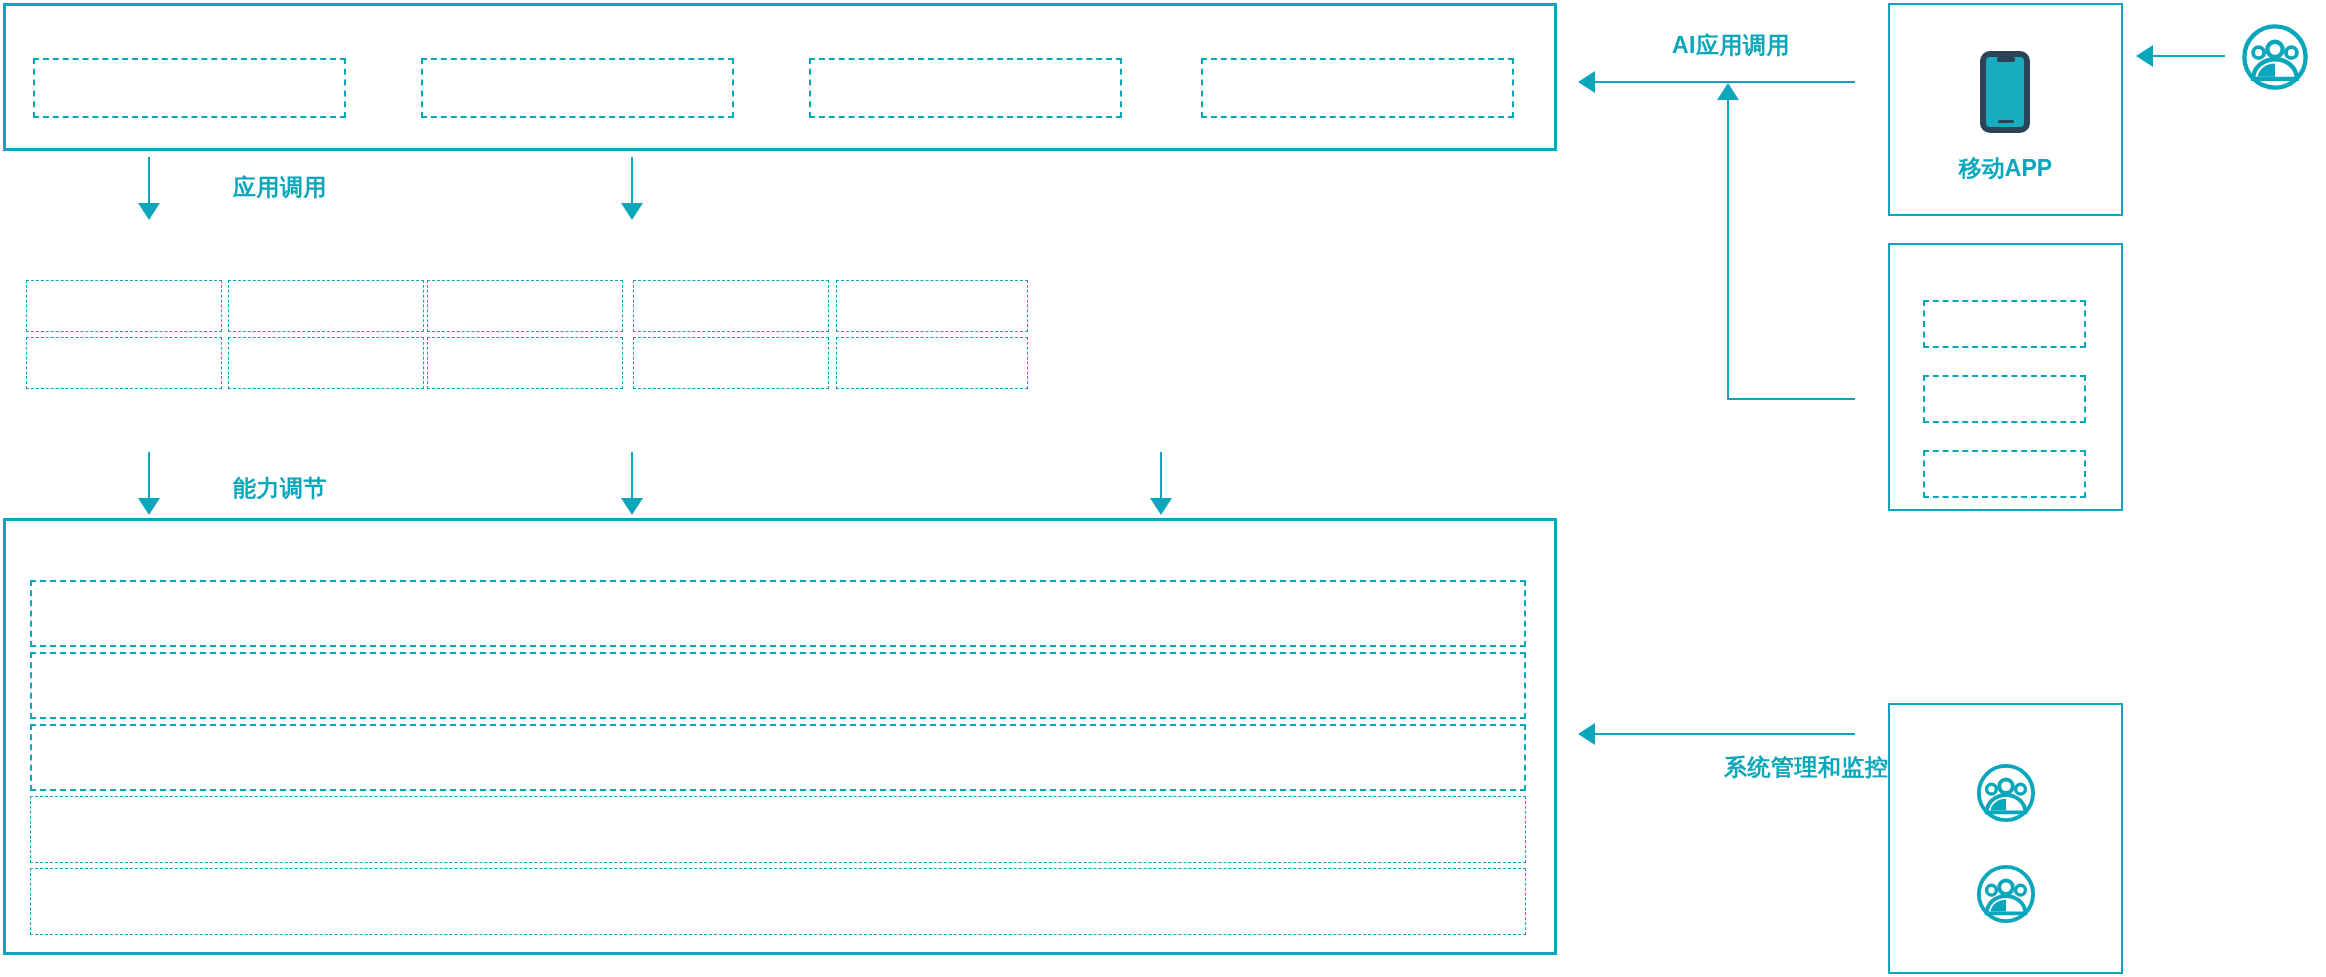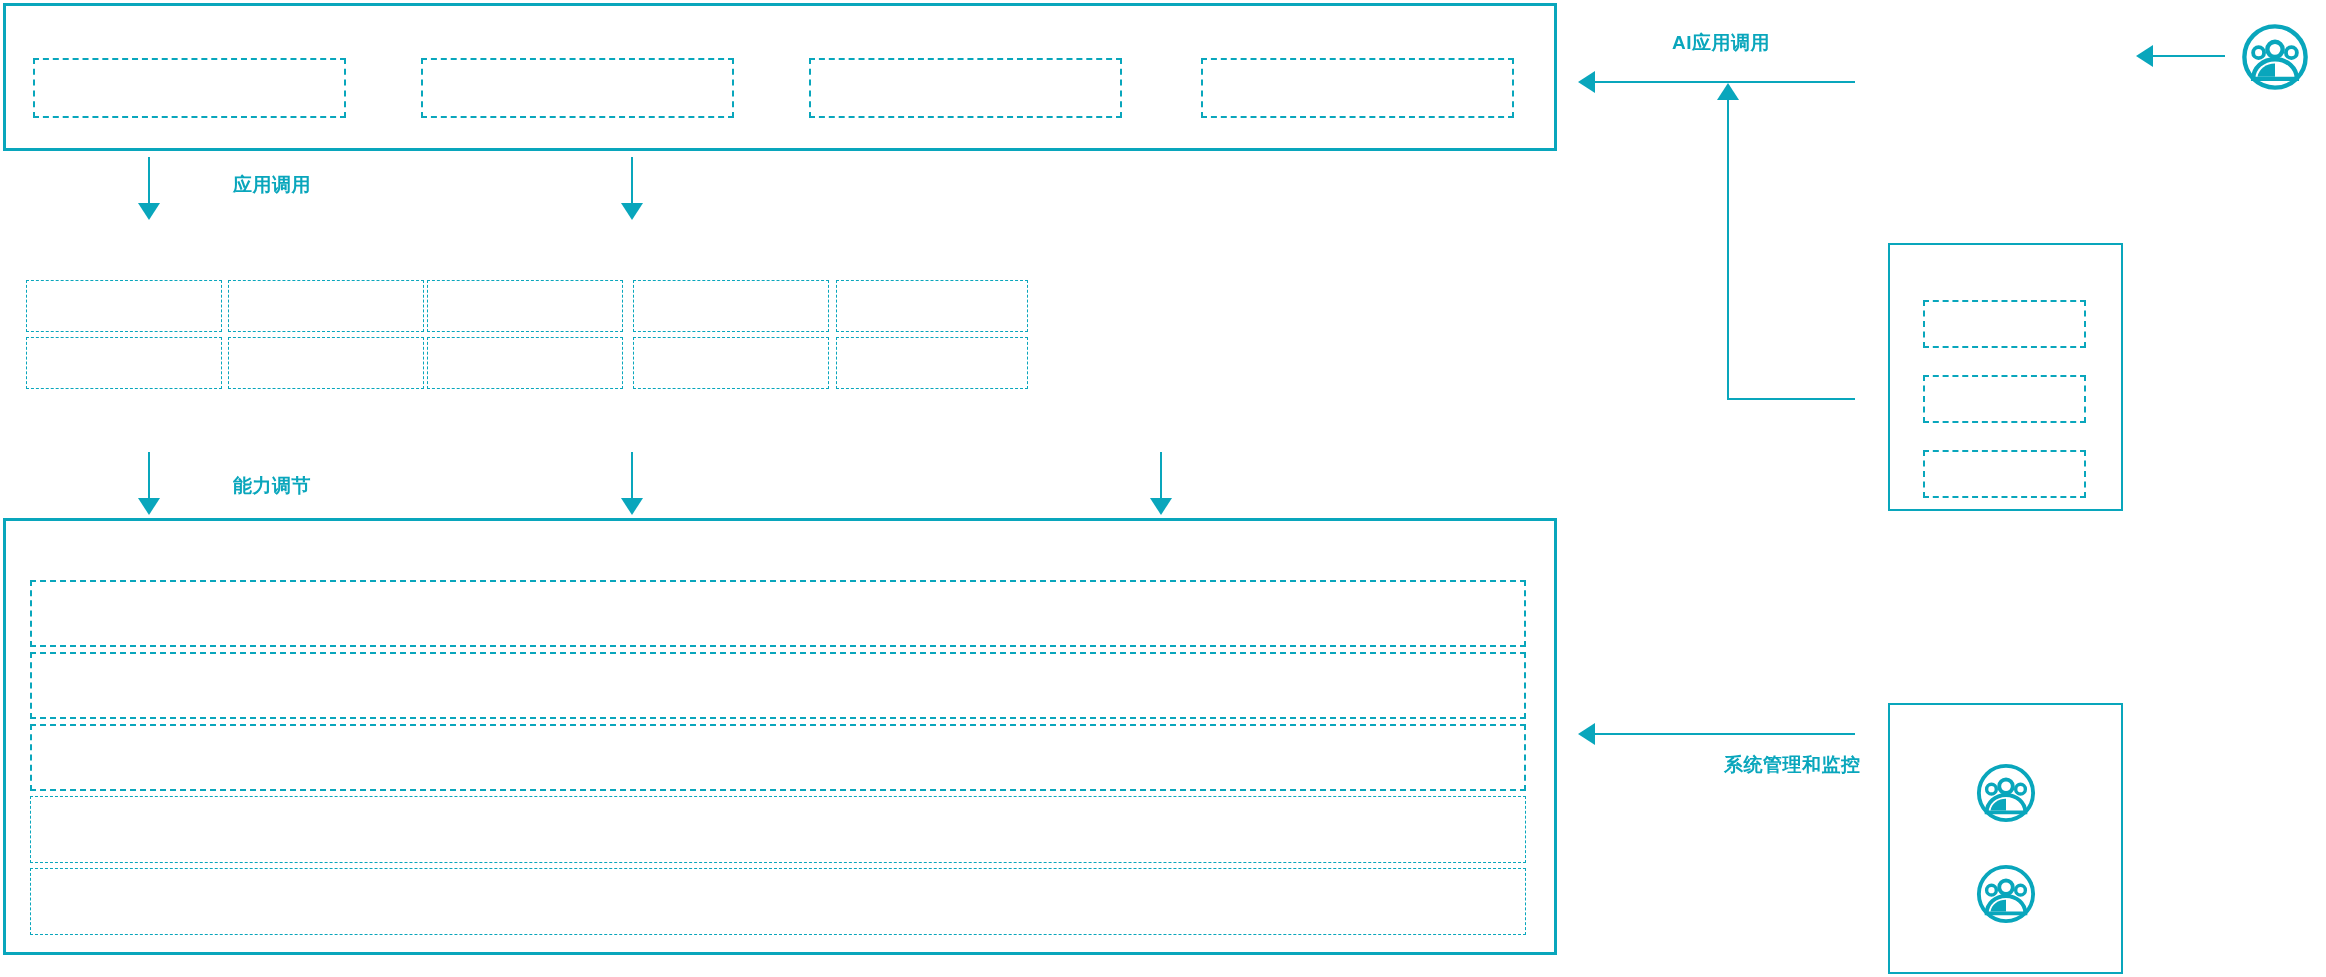--- a/index.html
+++ b/index.html
@@ -63,21 +63,21 @@
     width: 0; height: 0;
     border-top: 11px solid transparent;
     border-bottom: 11px solid transparent;
     border-right: 17px solid #09A6BC;
   }
 
   
   .flow-label {
     position: absolute;
     color: #09A6BC;
-    font-size: 19px;
+    font-size: 23px;
     font-weight: 700;
     white-space: nowrap;
     letter-spacing: 0.5px;
   }
   .card-label {
     position: absolute;
     width: 100%;
     text-align: center;
     color: #09A6BC;
     font-size: 23px;
@@ -180,20 +180,30 @@
   <div class="arrow-left" style="left:1578px; top:71px;"></div>
   <div class="vline" style="left:1727px; top:100px; height:300px;"></div>
   <div class="arrow-up" style="left:1717px; top:83px;"></div>
   <div class="hline" style="left:1727px; top:398px; width:128px;"></div>
   <div class="flow-label" style="left:1672px; top:30px;">AI应用调用</div>
 
   <div class="hline" style="left:1595px; top:733px; width:260px;"></div>
   <div class="arrow-left" style="left:1578px; top:723px;"></div>
   <div class="flow-label" style="left:1724px; top:752px;">系统管理和监控</div>
 
+  <div class="panel thin" style="left:1888px; top:3px; width:235px; height:213px;">
+    <div class="icon-wrap" style="left:88px; top:45px; width:60px; height:85px;">
+      <svg width="60" height="85" viewBox="0 0 60 85">
+        <rect x="5" y="4" width="44" height="76" rx="7" ry="7" fill="#15ADBF" stroke="#2B4257" stroke-width="6"></rect>
+        <rect x="19" y="7" width="18" height="5" rx="2" ry="2" fill="#2B4257"></rect>
+        <rect x="20" y="70" width="16" height="3" rx="1.5" ry="1.5" fill="#2B4257"></rect>
+      </svg>
+    </div>
+    <div class="card-label" style="top:148px; left:0;">移动APP</div>
+  </div>
 
   <div class="panel thin" style="left:1888px; top:243px; width:235px; height:268px;">
   </div>
   <div class="slot" style="left:1923px; top:300px; width:163px; height:48px;">
     <span></span>
   </div>
   <div class="slot" style="left:1923px; top:375px; width:163px; height:48px;">
     <span></span>
   </div>
   <div class="slot" style="left:1923px; top:450px; width:163px; height:48px;">

